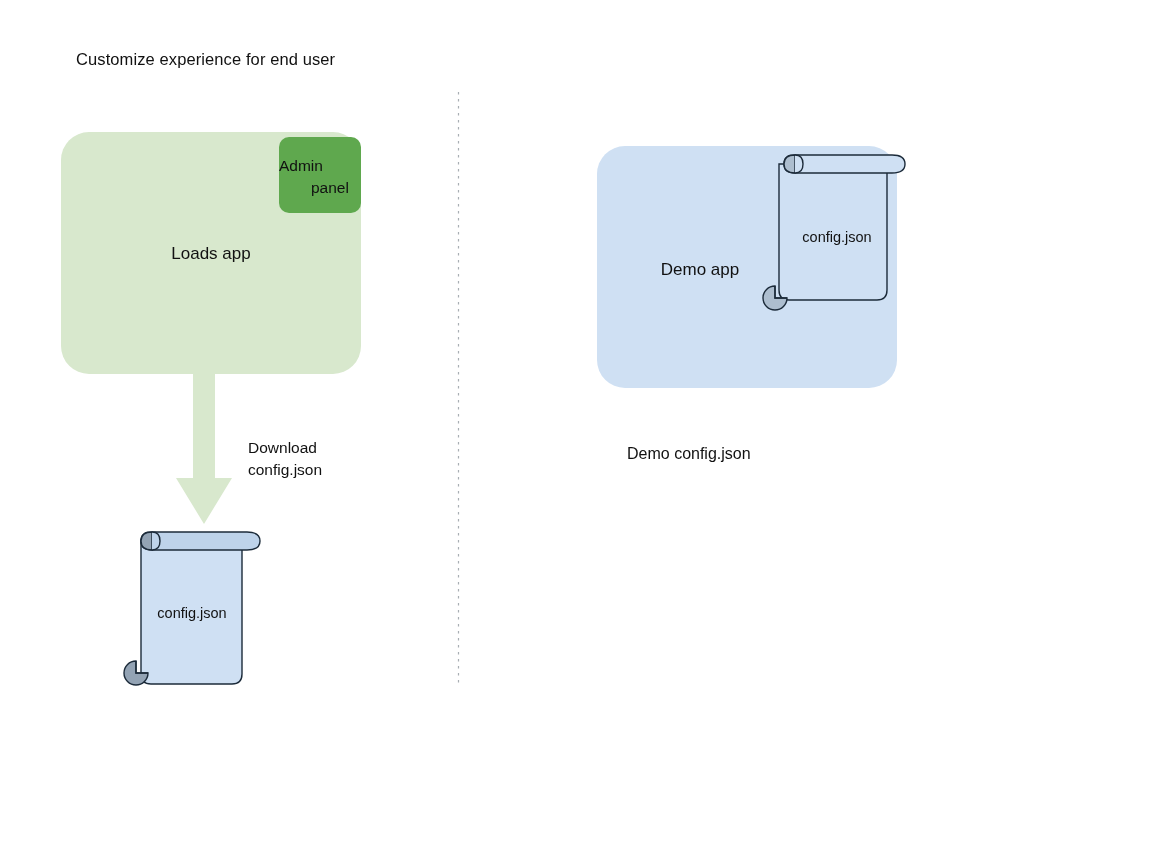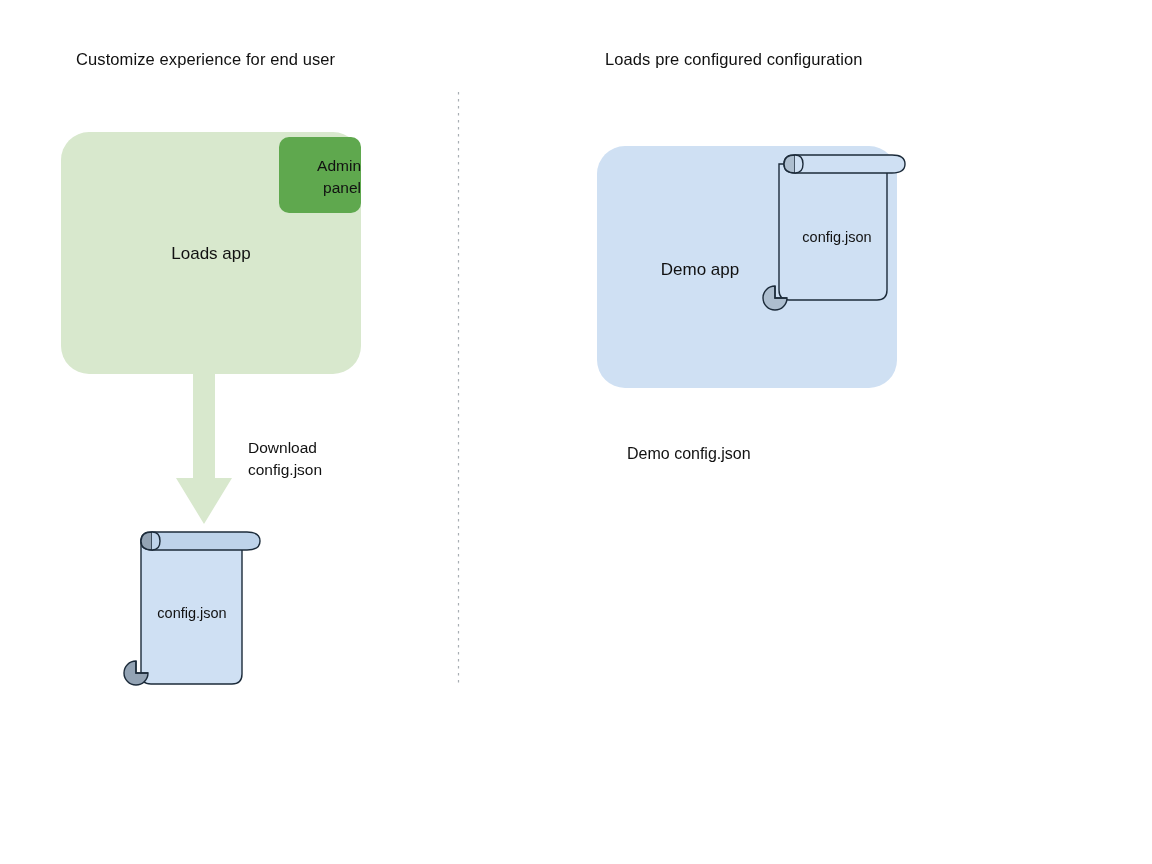--- a/index.html
+++ b/index.html
@@ -37,21 +37,21 @@
   }
   .title-text {
     font-size: 16.5px;
     letter-spacing: 0.1px;
   }
   .box-label {
     font-size: 17px;
   }
   .panel-label {
     font-size: 15.5px;
-    text-align: right;
+    text-align: left;
     line-height: 1.42;
   }
   .doc-label {
     font-size: 14.5px;
   }
   .arrow-label {
     font-size: 15.5px;
     line-height: 1.45;
   }
   .caption-text {
@@ -97,21 +97,20 @@
       <path d="M 784 164 Q 784 155 795 155 L 795 173 Q 784 173 784 164 Z" fill="#adbecf" stroke="#1c2b3a" stroke-width="1.4"></path>
       <path d="M 795 155 Q 803 155 803 164 Q 803 173 795 173" fill="#cfe0f3" stroke="#1c2b3a" stroke-width="1.4"></path>
       <path d="M 775 286 A 12 12 0 1 0 787 298 L 775 298 Z" fill="#adbecf" stroke="#1c2b3a" stroke-width="1.4"></path>
       <path d="M 775 286 L 775 298 L 787 298" fill="none" stroke="#1c2b3a" stroke-width="1.4"></path>
     </g>
 
   </svg>
 
   <div class="txt title-text" style="left:76px; top:49px;">Customize experience for end user</div>
 
-  <div class="txt title-text" style="left:605px; top:49px;">Loads pre configured configuration</div>
 
   <div class="txt box-label center-x" style="left:211px; top:244px;">Loads app</div>
 
   <div style="position:absolute; left:279px; top:155px; width:82px;">
     <div class="panel-label" style="position:relative;">Admin</div>
     <div class="panel-label" style="position:relative;padding-left:32px;">panel</div>
   </div>
 
   <div style="position:absolute; left:248px; top:409px;margin-top:28px;">
     <div class="arrow-label">Download</div>

